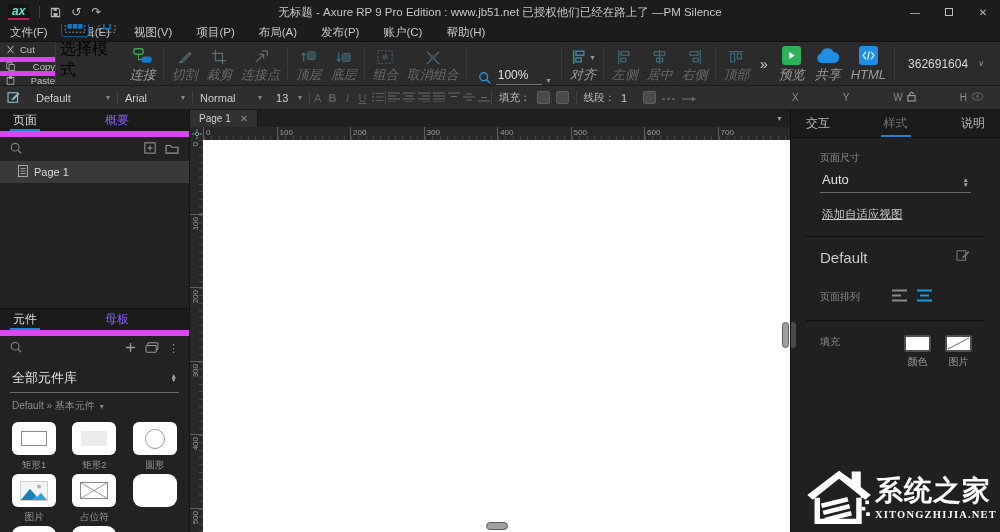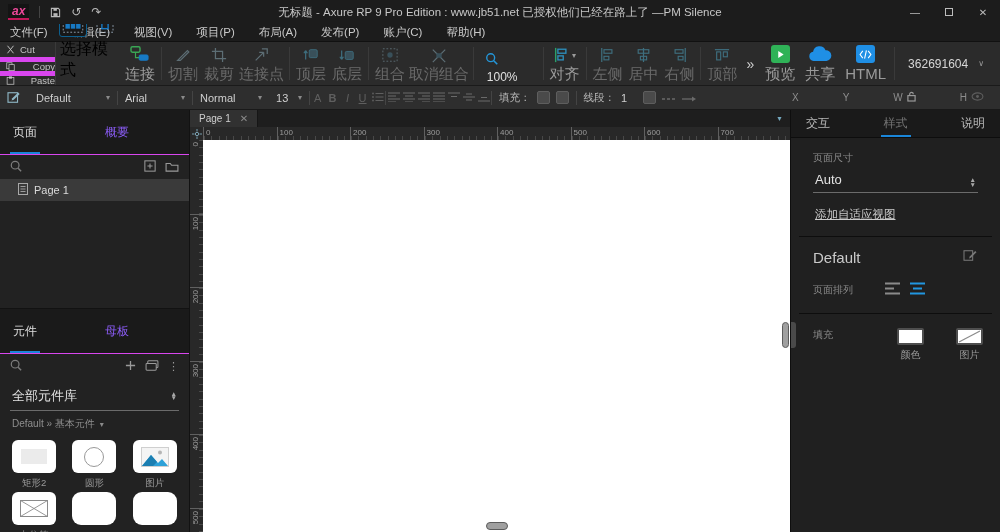--- a/index.html
+++ b/index.html
@@ -3,47 +3,47 @@
 <meta charset="utf-8">
 <style>
   * { margin:0; padding:0; box-sizing:border-box; }
   html,body { width:1000px; height:532px; overflow:hidden; background:#1b1b1b;
     font-family:"Liberation Sans","DejaVu Sans",sans-serif; }
   .window { width:1000px; height:532px; display:flex; flex-direction:column; position:relative; background:#2a2a2a; }
 
   
   .titlebar { height:24px; background:#1c1c1c; display:flex; align-items:center; position:relative; flex:none; }
   .tb-left { display:flex; align-items:center; gap:10px; padding-left:8px; z-index:2; }
-  .ax-logo { background:#141414; color:#ec4899; font-weight:bold; font-style:italic; font-size:12px; padding:1px 4px; border-bottom:2px solid #c2185b; line-height:1; }
+  .ax-logo { background:#141414; color:#5eead4; font-weight:bold; font-style:italic; font-size:12px; padding:1px 4px; border-bottom:2px solid #c2185b; line-height:1; }
   .tb-sep { width:1px; height:12px; background:#444; }
   .tb-icon { color:#b9b9b9; font-size:12px; line-height:1; display:flex; align-items:center; }
   .tb-title { position:absolute; left:0; right:0; text-align:center; color:#c7c7c7; font-size:11.5px; }
   .tb-controls { margin-left:auto; display:flex; z-index:2; }
   .tb-controls span { width:34px; height:24px; display:flex; align-items:center; justify-content:center; color:#bdbdbd; font-size:10px; }
   .maxbox { width:8px; height:8px; border:1px solid #bdbdbd; display:inline-block; }
 
   
   .menubar { height:18px; background:#1c1c1c; display:flex; align-items:center; gap:24px; padding-left:10px; flex:none; border-bottom:1px solid #111; }
   .menu-item { color:#c9c9c9; font-size:11.5px; white-space:nowrap; }
 
   
   .toolbar { height:44px; background:#2b2b2b; display:flex; align-items:stretch; flex:none; border-bottom:1px solid #1a1a1a; padding-right:6px; }
   .edit-col { width:56px; display:flex; flex-direction:column; justify-content:center; border-right:1px solid #3a3a3a; flex:none; }
   .edit-row { height:14px; display:flex; align-items:center; gap:5px; padding-left:6px; color:#c3c3c3; font-size:9.5px; }
   .edit-row + .edit-row { border-top:5px solid #d946ef;justify-content:space-between; }
   .vsep { width:1px; background:#3a3a3a; margin:5px 3px; flex:none; }
   .tbtn { display:flex; flex-direction:column; align-items:center; justify-content:flex-end; gap:3px; padding:3px 5px 4px; min-width:34px; }
-  .tbtn .lbl { font-size:15px; color:#9b9b9b; white-space:nowrap; line-height:1; }
+  .tbtn .lbl { font-size:13px; color:#9b9b9b; white-space:nowrap; line-height:1;font-style:italic; }
   .tbtn.disabled .lbl { color:#6a6a6a; }
   .icn { display:flex; align-items:center; justify-content:center; }
   .selmode { display:flex; flex-direction:column; align-items:center; gap:3px; padding:3px 4px 4px; justify-content:flex-end; }
   .selmode .icons { display:flex; gap:6px; }
   .selmode .ibox { width:26px; height:20px; display:flex; align-items:center; justify-content:center; border-radius:2px; }
   .selmode .ibox.on { background:#171717; outline:1px solid #0d5f8e; }
-  .zoomctl { display:flex; align-items:flex-start; gap:4px; padding:10px 8px;flex-direction:column; }
+  .zoomctl { display:flex; align-items:flex-end; gap:4px; padding:0 8px; }
   .zoomctl .zval { color:#e0e0e0; font-size:12px; border-bottom:1px solid #777; padding:0 14px 2px 2px; }
   .caret { color:#9a9a9a; font-size:8px; }
   .alignbtn .icnrow { display:flex; align-items:center; gap:3px; }
   .more { display:flex; align-items:center; color:#d0d0d0; font-size:14px; padding:0 6px; }
   .tb-right { margin-left:auto; display:flex; align-items:stretch; }
   .badge { width:19px; height:19px; border-radius:3px; display:flex; align-items:center; justify-content:center; }
   .account { display:flex; align-items:center; gap:10px; color:#d6d6d6; font-size:12px; padding:0 10px; }
 
   
   .stylebar { height:24px; background:#2e2e2e; display:flex; align-items:center; flex:none; border-bottom:1px solid #191919; font-size:11px; }
@@ -56,21 +56,21 @@
   .lwval { color:#cfcfcf; font-size:11px; width:16px; }
   .dims { margin-left:auto; display:flex; align-items:center; gap:2px; padding-right:10px; }
   .dim { display:flex; align-items:center; gap:4px; color:#8d8d8d; font-size:10px; padding:0 6px; }
   .dimfield { width:26px; height:13px; }
 
   
   .main { flex:1; display:flex; min-height:0; }
 
   
   .lpanel { width:190px; background:#222; display:flex; flex-direction:column; flex:none; border-right:1px solid #121212; }
-  .ltabs { height:45px; background:#1a1a1a; display:flex; align-items:center; border-bottom:1px solid #d946ef; flex:none; }
+  .ltabs { height:27px; background:#1a1a1a; display:flex; align-items:center; border-bottom:6px solid #d946ef; flex:none; }
   .ltab { font-size:12px; color:#8b5cf6; height:100%; display:flex; align-items:center; padding:0 3px; position:relative; }
   .ltab.active { color:#ddd; }
   .ltab.active::after { content:''; position:absolute; left:0; right:0; bottom:0; height:2px; background:#1a86d9; }
   .lt1 { margin-left:10px; }
   .lt2 { margin-left:62px; }
   .ltools { height:24px; display:flex; align-items:center; padding:0 10px; gap:9px; flex:none; }
   .ltools .sp { flex:1; }
   .tree { flex:1; }
   .trow { height:22px; display:flex; align-items:center; gap:6px; padding-left:18px; background:#3a3a3a; color:#dadada; font-size:11px; }
   .pages-sec { height:198px; display:flex; flex-direction:column; flex:none; }
@@ -111,33 +111,33 @@
   .vthumb { position:absolute; right:1px; top:212px; width:7px; height:26px; background:#a0a0a0; border:1px solid #5c5c5c; border-radius:4px; }
   .hthumb { position:absolute; left:296px; bottom:2px; width:22px; height:8px; background:#a0a0a0; border:1px solid #5c5c5c; border-radius:4px; }
 
   
   .rpanel { width:210px; background:#202020; border-left:1px solid #0e0e0e; display:flex; flex-direction:column; flex:none; position:relative; }
   .rtabs { height:28px; background:#1a1a1a; display:flex; align-items:center; border-bottom:1px solid #0d0d0d; padding:0 12px; font-size:12px; flex:none; }
   .rtab { color:#b9b9b9; height:100%; display:flex; align-items:center; padding:0 3px; position:relative; }
   .rtab.mid { margin:0 auto; }
   .rtab.active { color:#737373; }
   .rtab.active::after { content:''; position:absolute; left:0; right:0; bottom:0; height:2px; background:#1a86d9; }
-  .rcontent { padding:0 22px; }
+  .rcontent { padding:0 29px; }
   .rlab { font-size:10px; color:#8a8a8a; margin-top:13px; }
   .selrow { display:flex; align-items:flex-end; border-bottom:1px solid #6b6b6b; padding:7px 2px 5px; }
   .selrow .val { flex:1; font-size:13px; color:#e3e3e3; }
   .adlink { margin:14px 2px 0; font-size:11.5px; color:#cacaca; text-decoration:underline; display:inline-block; }
   .rdivider { height:1px; background:#0d0d0d; margin:14px -14px 0; }
   .sechead { display:flex; align-items:center; margin-top:11px; }
   .sechead .t { flex:1; font-size:15px; color:#cacaca; }
-  .arrange { display:flex; align-items:center; margin-top:15px; }
+  .arrange { display:flex; align-items:center; margin-top:22px; }
   .rlab2 { font-size:10px; color:#8a8a8a; width:58px; flex:none; }
   .arr-icons { display:flex; gap:10px; margin-left:14px; }
   .fillrow { display:flex; align-items:flex-start; margin-top:14px; }
-  .fsw-group { display:flex; gap:32px; margin-left:26px; }
+  .fsw-group { display:flex; gap:14px; margin-left:26px; }
   .fsw { display:flex; flex-direction:column; align-items:center; gap:3px; font-size:10px; color:#9a9a9a; }
   .fsw .sw { width:27px; height:17px; background:#fff; border:2px solid #4e4e4e; border-radius:2px; display:flex; }
   .rhandle { position:absolute; left:0; top:212px; width:5px; height:26px; background:#4a4a4a; border-radius:0 3px 3px 0; }
 
   
   .watermark { position:absolute; right:3px; bottom:3px; display:flex; align-items:center; gap:3px; z-index:6; }
   .wm-text { display:flex; flex-direction:column; }
   .wm-cn { font-size:28px; font-weight:bold; color:#fff; letter-spacing:1px; line-height:1; }
   .wm-en { font-size:10.5px; font-weight:bold; color:#fff; letter-spacing:1.2px; margin-top:4px; font-family:"Liberation Serif","DejaVu Serif",serif; text-align:center; }
 </style>
@@ -588,20 +588,26 @@
               <span>▼</span>
             </span>
         </div>
         <div class="crumbrow">
           <span>Default » 基本元件</span>
           <span class="sb-caret">▾</span>
         </div>
         <div class="wgrid">
           <div class="wcell">
             <span class="wbox">
+                <span class="sh-r1"></span>
+              </span>
+            <span class="wlabel">矩形1</span>
+          </div>
+          <div class="wcell">
+            <span class="wbox">
                 <span class="sh-r2"></span>
               </span>
             <span class="wlabel">矩形2</span>
           </div>
           <div class="wcell">
             <span class="wbox">
                 <span class="sh-ci"></span>
               </span>
             <span class="wlabel">圆形</span>
           </div>
@@ -744,14 +750,35 @@
                 </span>
               <span>图片</span>
             </span>
           </span>
         </div>
       </div>
       <div class="rhandle"></div>
     </div>
   </div>
 
+  <div class="watermark">
+    <span>
+      <svg width="66" height="58" viewBox="0 0 72 64">
+        <polygon points="1,31 36,4 50,14 50,5 60,5 60,22 71,31 65,36 36,13 7,36" fill="#fff"></polygon>
+        <path d="M12,34 V60 H58 V34" fill="none" stroke="#fff" stroke-width="6"></path>
+        <g fill="#fff" transform="rotate(-14 35 46)">
+          <rect x="18" y="36" width="30" height="5"></rect>
+          <rect x="18" y="44" width="30" height="5"></rect>
+          <rect x="18" y="52" width="30" height="5"></rect>
+        </g>
+        <rect x="60" y="30" width="4" height="4" fill="#fff"></rect>
+        <rect x="65" y="37" width="4" height="4" fill="#fff"></rect>
+        <rect x="61" y="44" width="4" height="4" fill="#fff"></rect>
+        <rect x="66" y="50" width="4" height="4" fill="#fff"></rect>
+      </svg>
+    </span>
+    <span class="wm-text">
+      <span class="wm-cn">系统之家</span>
+      <span class="wm-en">XITONGZHIJIA.NET</span>
+    </span>
+  </div>
 
 </div>
 
 </body></html>

